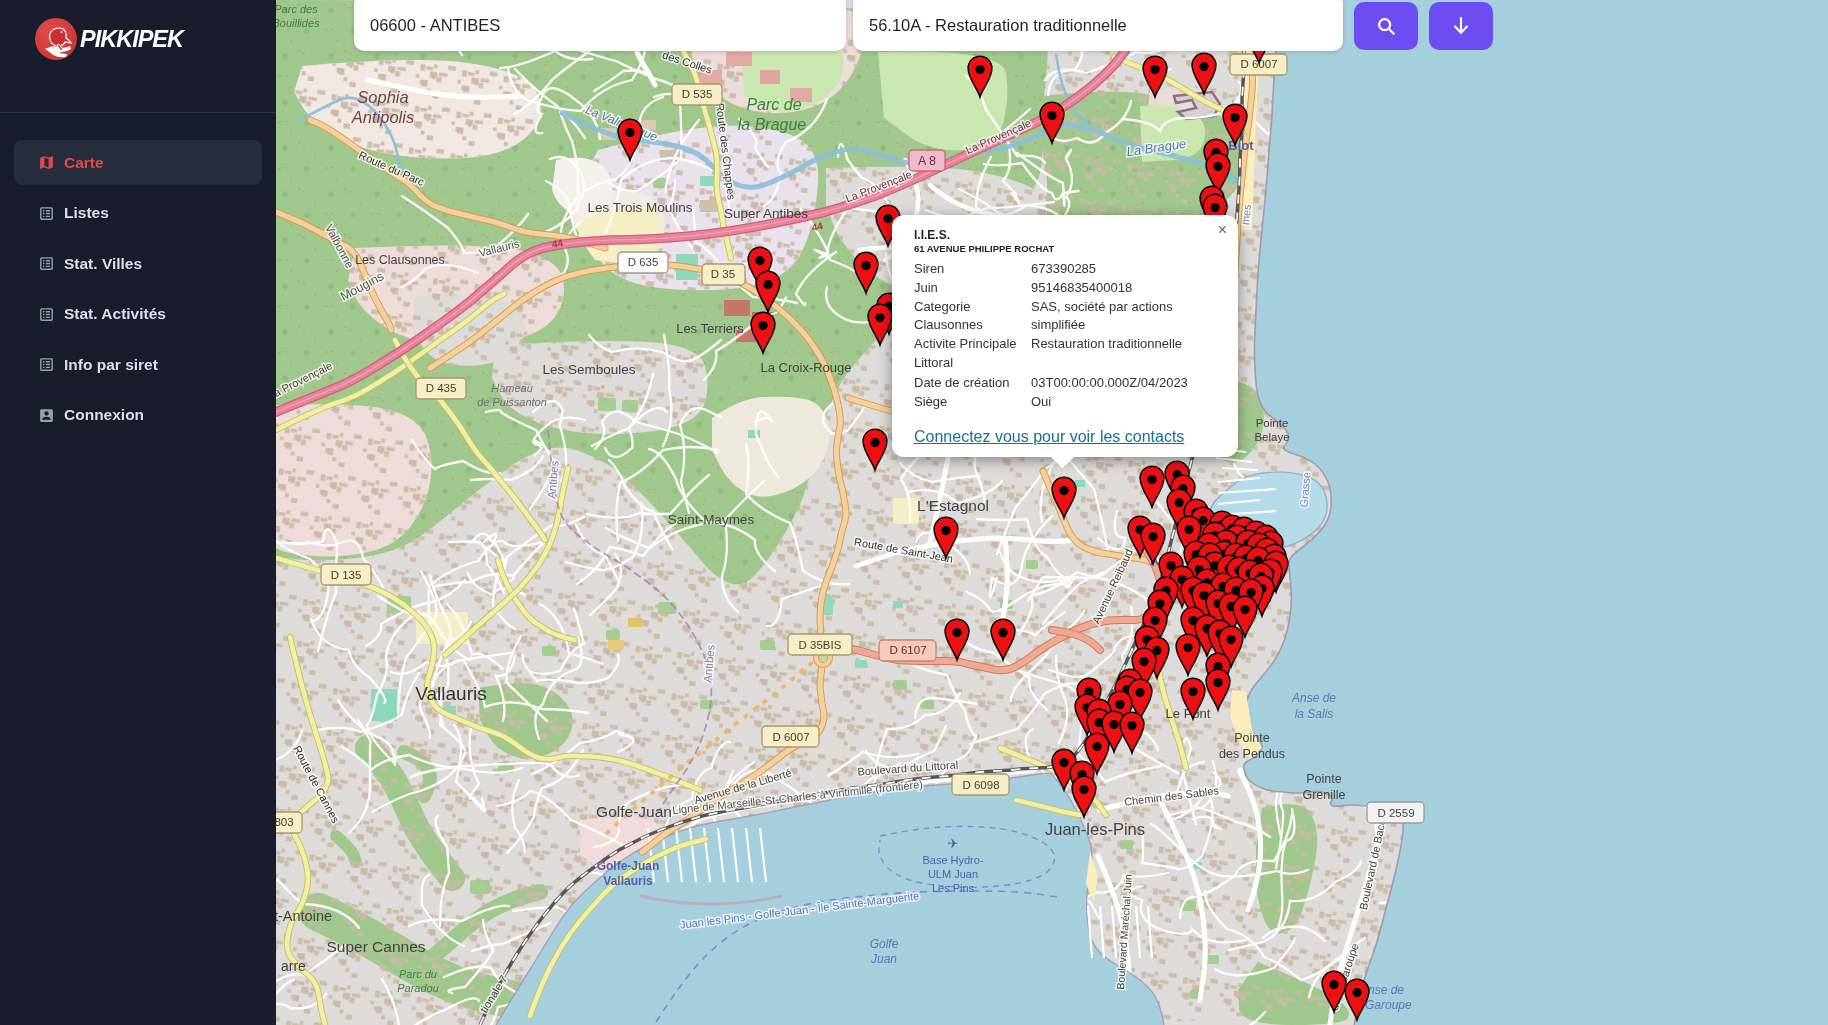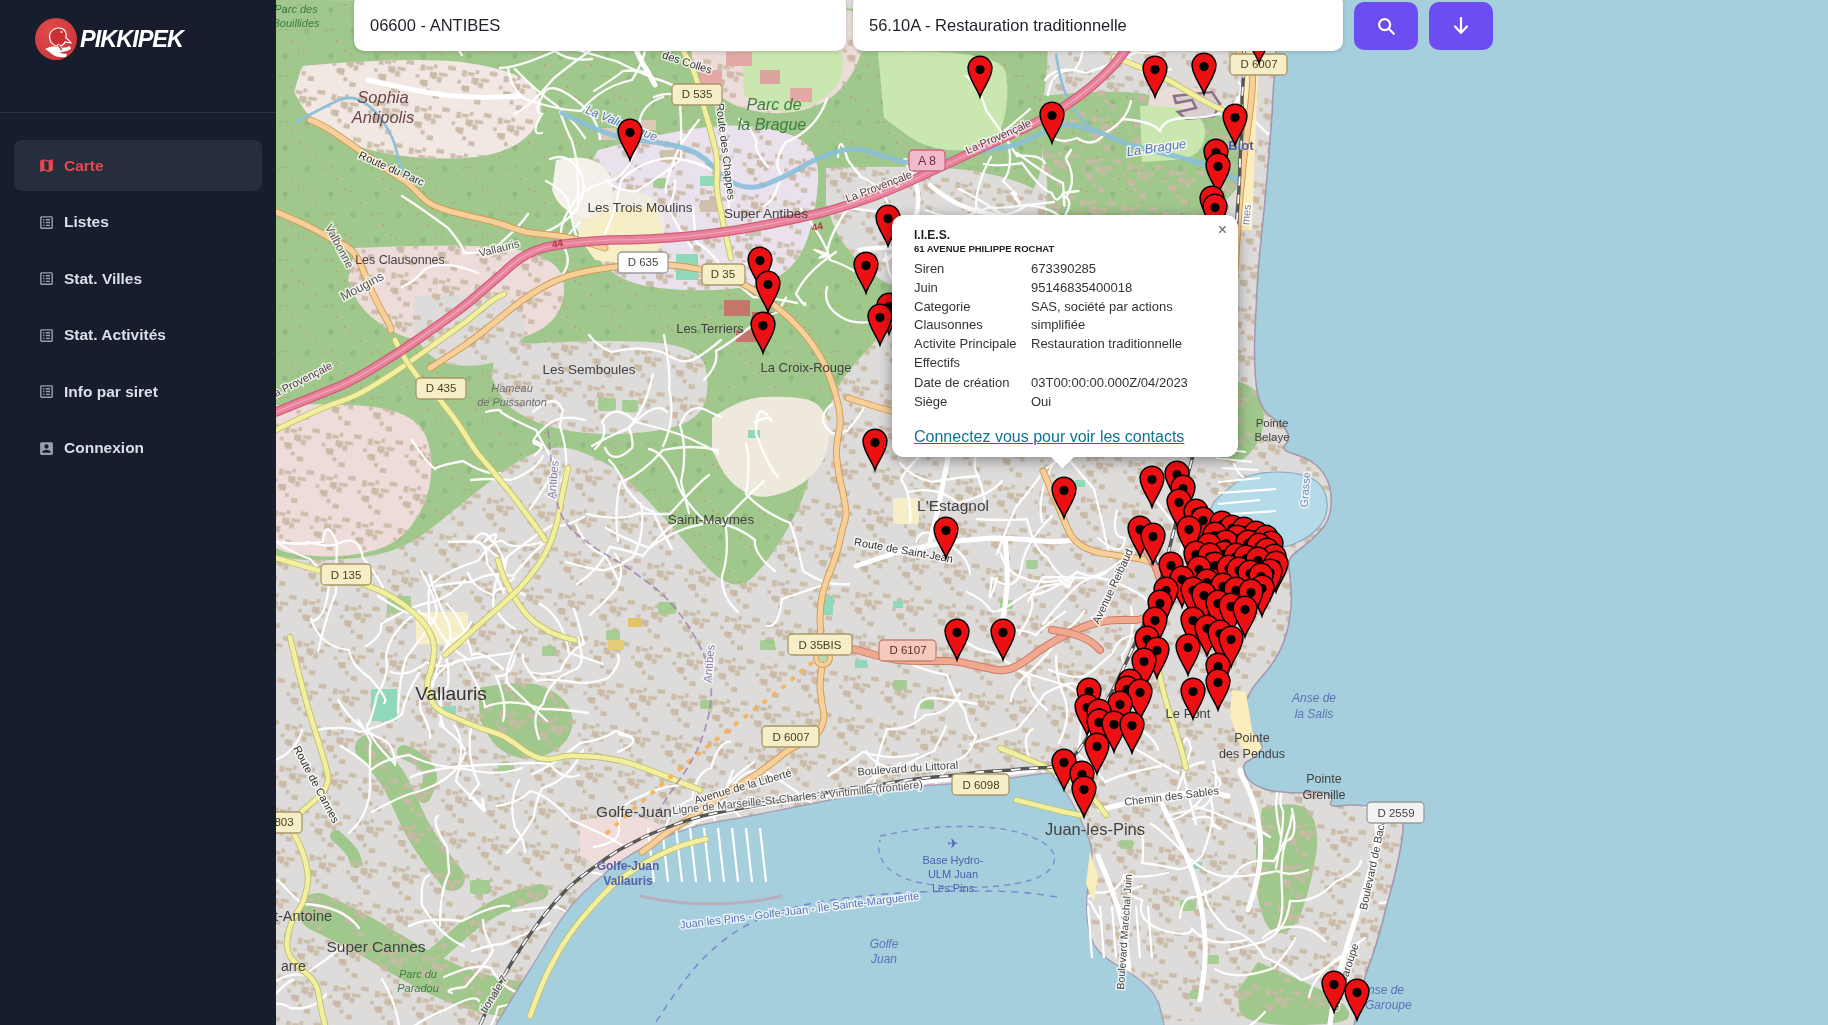--- a/index.html
+++ b/index.html
@@ -3,21 +3,21 @@
 <style>
 *{margin:0;padding:0;box-sizing:border-box}
 html,body{width:1828px;height:1025px;overflow:hidden;font-family:"Liberation Sans",sans-serif;background:#dedcda}
 .map{position:absolute;left:276px;top:0;width:1552px;height:1025px}
 .sidebar{position:absolute;left:0;top:0;width:276px;height:1025px;background:#171d2d;z-index:30}
 .logo{display:flex;align-items:flex-start;padding:18px 0 0 35px;height:112px}
 .logo .circ{width:42px;height:42px;border-radius:50%;background:radial-gradient(circle at 35% 30%,#e04a4a,#c93134);position:relative;overflow:hidden;flex:none}
 .logo .txt{color:#fff;font-size:23.5px;font-weight:bold;font-style:italic;letter-spacing:-1px;margin-left:3px;line-height:42px}
 .sep{border-top:1px solid #2c3342}
 .menu{margin-top:27px}
-.mi{display:flex;align-items:center;height:51px;margin:0 14px;padding-left:24px;border-radius:8px;color:#dbdfe7;font-size:15.5px;font-weight:bold}
+.mi{display:flex;align-items:center;height:45px;margin:0 14px;padding-left:24px;border-radius:8px;color:#dbdfe7;font-size:15.5px;font-weight:bold}
 .mi svg{width:17px;height:17px;margin-right:9px;flex:none}
 .mi.active{background:#262d3d;color:#e5484d}
 .mi+.mi{margin-top:5.5px}
 .topbar input{position:absolute;top:-6px;height:57px;background:#fff;border:none;border-radius:10px;box-shadow:0 1px 4px rgba(0,0,0,0.18);font-family:"Liberation Sans",sans-serif;font-size:16.5px;color:#1d2129;padding:6px 16px 0 16px;z-index:20}
 .in1{left:354px;width:492px}
 .in2{left:853px;width:490px}
 .btn{position:absolute;top:2px;width:64px;height:48px;background:#6d4df2;border:none;border-radius:10px;z-index:20;display:flex;align-items:center;justify-content:center}
 .b1{left:1354px}.b2{left:1429px}
 .popup{position:absolute;left:892px;top:215px;width:346px;background:#fff;border-radius:12px;box-shadow:0 3px 14px rgba(0,0,0,0.4);z-index:25;padding:8px 18px 11px 22px;color:#333}
 .popup .tip{position:absolute;left:162px;bottom:-8px;width:17px;height:17px;background:#fff;transform:rotate(45deg)}
@@ -761,21 +761,21 @@
         </tr>
   <tr>
           <td>Categorie Clausonnes</td>
           <td>SAS, société par actions simplifiée</td>
         </tr>
   <tr>
           <td>Activite Principale</td>
           <td>Restauration traditionnelle</td>
         </tr>
   <tr>
-          <td>Effectifs</td>
+          <td>Littoral</td>
           <td></td>
         </tr>
   <tr>
           <td>Date de création</td>
           <td>03T00:00:00.000Z/04/2023</td>
         </tr>
   <tr>
           <td>Siège</td>
           <td>Oui</td>
         </tr>

